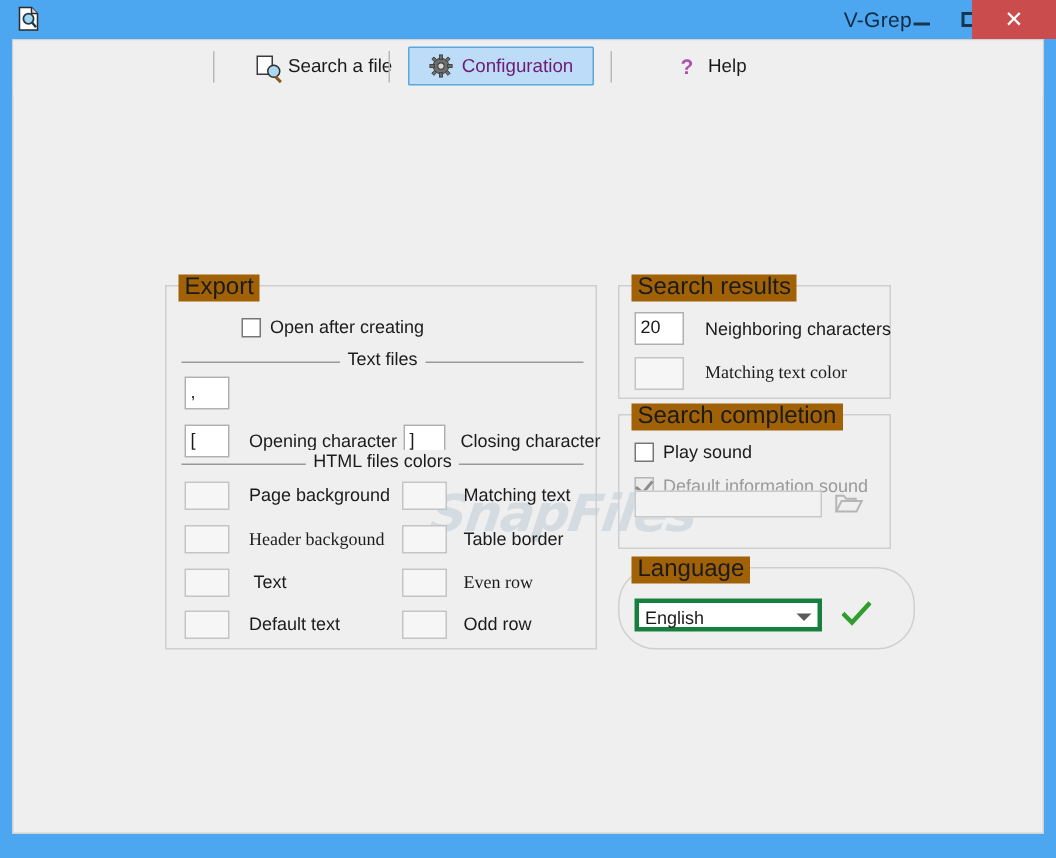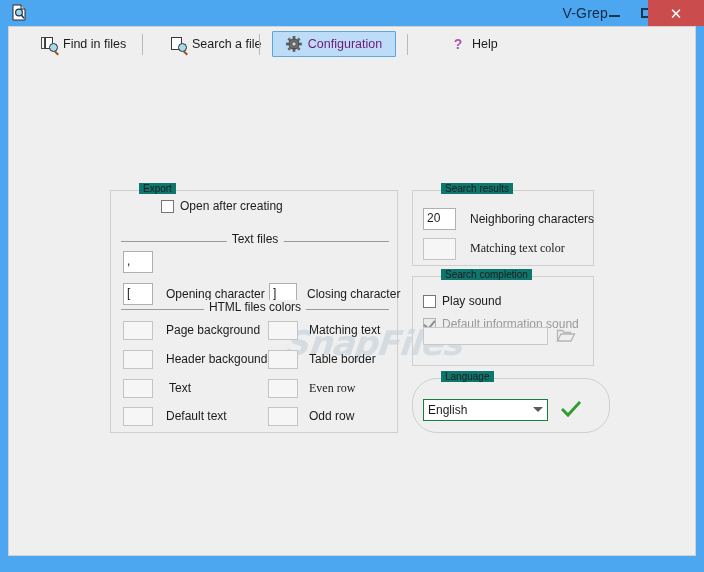--- a/index.html
+++ b/index.html
@@ -94,25 +94,24 @@
 
   
   .group{
     position:absolute;
     border:1px solid #cfcfcf;
     background:transparent;
     box-sizing:border-box;
   }
   .group > .g-title{
     position:absolute;top:-8px;left:8px;
-    background:#0f766e;
+    background:#a16207;
     padding:0 4px;
-    font-size:10px;color:#1b1b1b;
+    font-size:16px;color:#1b1b1b;
     white-space:nowrap;
-    margin-left:20px;
   }
   .g-export{left:110px;top:190px;width:288px;height:243px;}
   .g-results{left:412px;top:190px;width:182px;height:76px;}
   .g-completion{left:412px;top:276px;width:182px;height:90px;}
   .g-language{left:412px;top:378px;width:198px;height:55px;border-radius:25px;}
 
   
   .sect{
     position:absolute;left:10px;width:268px;height:10px;
   }
@@ -148,21 +147,21 @@
   .swatch{
     position:absolute;width:30px;height:19px;background:#f6f6f6;
     border:1px solid #c4c4c4;box-sizing:border-box;
   }
   .lbl{
     position:absolute;font-size:12px;color:#1b1b1b;white-space:nowrap;line-height:19px;
   }
 
   .combo{
     position:absolute;left:10px;top:20px;width:125px;height:22px;
-    background:#ffffff;border:1px solid #15803d;box-sizing:border-box;
+    background:#ffffff;border:3px solid #15803d;box-sizing:border-box;
     font-size:12px;color:#1b1b1b;line-height:20px;padding-left:4px;
   }
   .combo .arrow{
     position:absolute;right:4px;top:7px;width:0;height:0;
     border-left:5px solid transparent;border-right:5px solid transparent;
     border-top:5px solid #5a5a5a;
   }
   .okcheck{
     position:absolute;left:148px;top:21px;width:20px;height:20px;
   }
@@ -211,29 +210,20 @@
     </div>
     <div class="win-btn btn-close">
       <span class="glyph-close">✕</span>
     </div>
   </div>
 
   <div class="client">
 
     <div class="toolbar">
 
-      <div class="tb-item tb-find">
-        <span class="ico ico-find">
-          <span class="d1"></span>
-            <span class="d2"></span>
-            <span class="mag"></span>
-            <span class="hdl"></span>
-        </span>
-        <span class="tb-label">Find in files</span>
-      </div>
 
       <div class="tb-sep sep1"></div>
 
       <div class="tb-item tb-search">
         <span class="ico ico-srch">
           <span class="d2"></span>
             <span class="mag"></span>
             <span class="hdl"></span>
         </span>
         <span class="tb-label">Search a file</span>
@@ -269,21 +259,21 @@
       </div>
     </div>
 
     <div class="watermark">SnapFiles</div>
 
   </div>
 
   <div class="group g-export">
     <span class="g-title">Export</span>
 
-    <div class="chk" style="left:12px;top:8px;padding-left:38px;">
+    <div class="chk" style="left:12px;top:20px;padding-left:38px;">
       <span class="box"></span>
       <span>Open after creating</span>
     </div>
 
     <div class="sect sect-text">
       <span class="line"></span>
       <span class="cap">Text files</span>
     </div>
 
     <div class="tbox" style="left:12px;top:60px;width:30px;height:22px;">,</div>
@@ -296,21 +286,21 @@
 
     <div class="sect sect-html">
       <span class="line"></span>
       <span class="cap">HTML files colors</span>
     </div>
 
     <div class="swatch" style="left:12px;top:130px;"></div>
     <span class="lbl" style="left:55px;top:130px;">Page background</span>
 
     <div class="swatch" style="left:12px;top:159px;"></div>
-    <span class="lbl" style="left:55px;top:159px;">Header backgound</span>
+    <span class="lbl" style="left:55px;top:159px;font-family:Liberation Serif, serif;">Header backgound</span>
 
     <div class="swatch" style="left:12px;top:188px;"></div>
     <span class="lbl" style="left:58px;top:188px;">Text</span>
 
     <div class="swatch" style="left:12px;top:216px;"></div>
     <span class="lbl" style="left:55px;top:216px;">Default text</span>
 
     <div class="swatch" style="left:157px;top:130px;"></div>
     <span class="lbl" style="left:198px;top:130px;">Matching text</span>
 

